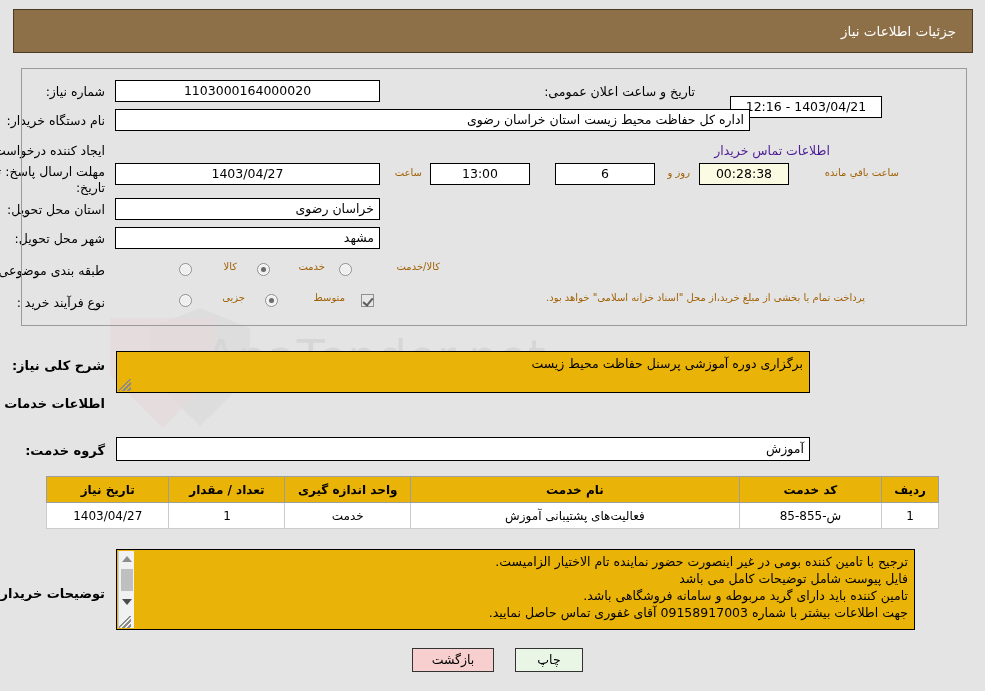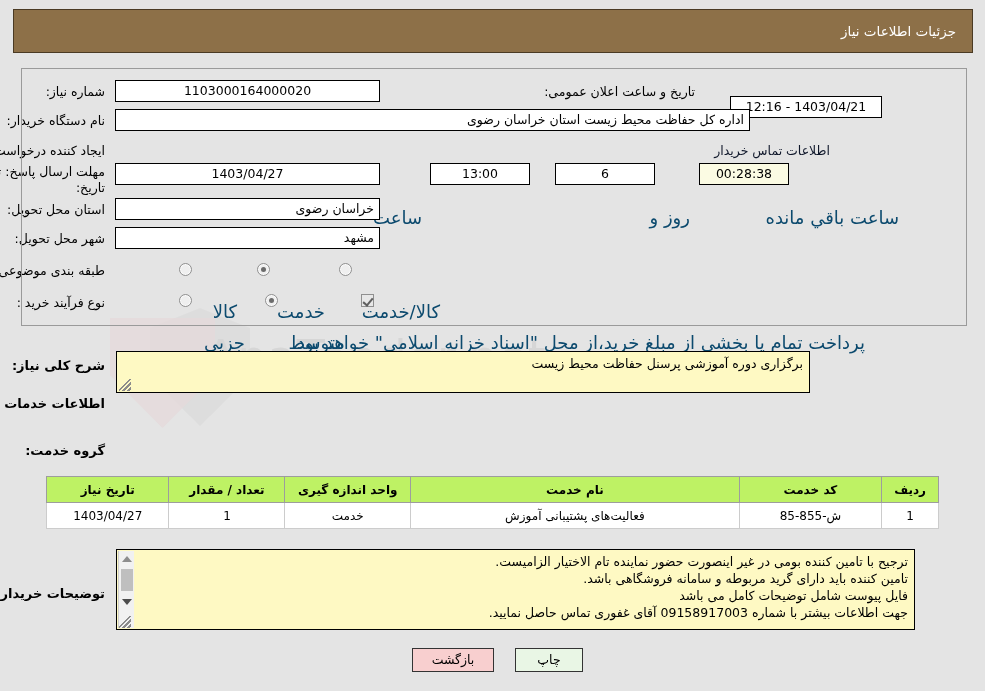--- a/index.html
+++ b/index.html
@@ -115,30 +115,29 @@
     text-align: right;
     white-space: nowrap;
     overflow: hidden;
   }
   .fld.center { text-align: center; }
   .fld.cream { background: #fbfbe3; }
 
   .linktext {
     position: absolute;
     font-size: 12.5px;
-    color: #0f172a;
+    color: #4c1d95;
     white-space: nowrap;
     cursor: pointer;
   }
   .plaintext {
     position: absolute;
-    font-size: 18px;
-    color: #0c4a6e;
-    white-space: nowrap;
-    margin-top: 40px;
+    font-size: 10px;
+    color: #a16207;
+    white-space: nowrap;
   }
 
   
   .radio {
     position: absolute;
     width: 13px; height: 13px;
     border-radius: 50%;
     border: 1px solid #8f8f8f;
     background: #efefef;
     box-shadow: inset 0 0 0 1px #fafafa;
@@ -181,21 +180,21 @@
     font-size: 13px;
     font-weight: bold;
     color: #000;
     white-space: nowrap;
     z-index: 3;
   }
 
   .textarea {
     position: absolute;
     border: 1px solid #000;
-    background: #fef9c3;
+    background: #eab308;
     font-size: 12.5px;
     color: #000;
     padding: 3px 6px 0 6px;
     text-align: right;
     line-height: 17px;
     overflow: hidden;
     z-index: 3;
   }
   .resize-grip {
     position: absolute;
@@ -236,21 +235,21 @@
   .tbl {
     position: absolute;
     left: 46px; top: 476px;
     width: 893px;
     border-collapse: collapse;
     font-size: 12px;
     z-index: 3;
     background: #fff;
   }
   .tbl th {
-    background: #bef264;
+    background: #eab308;
     border: 1px solid #9d9d9d;
     font-weight: bold;
     height: 26px;
     color: #000;
     padding: 0 12px;
   }
   .tbl td {
     background: #fff;
     border: 1px solid #cccccc;
     height: 26px;
@@ -346,20 +345,21 @@
 
   <div class="sec-label" style="right:880px; top:358px;">شرح کلی نیاز:</div>
   <div class="textarea" style="right:175px; top:351px; width:694px; height:42px;">
     <div>برگزاری دوره آموزشی پرسنل حفاظت محیط زیست</div>
     <div class="resize-grip"></div>
   </div>
 
   <div class="sec-heading" style="right:880px; top:396px;">اطلاعات خدمات مورد نیاز</div>
 
   <div class="sec-label" style="right:880px; top:443px;">گروه خدمت:</div>
+  <div class="fld" style="right:175px; top:437px; width:694px; height:24px; line-height:22px;">آموزش</div>
 
   <table class="tbl">
     <thead>
       <tr>
         <th style="width:40px;">ردیف</th>
         <th style="width:145px;">کد خدمت</th>
         <th style="width:338px;">نام خدمت</th>
         <th style="width:128px;">واحد اندازه گیری</th>
         <th style="width:118px;">تعداد / مقدار</th>
         <th style="width:124px;">تاریخ نیاز</th>
@@ -373,22 +373,22 @@
         <td>خدمت</td>
         <td>1</td>
         <td>1403/04/27</td>
       </tr>
     </tbody>
   </table>
 
   <div class="sec-label" style="right:880px; top:586px;">توضیحات خریدار:</div>
   <div class="textarea" style="right:70px; top:549px; width:799px; height:81px; padding-left:4px;">
     <div>ترجیح با تامین کننده بومی در غیر اینصورت حضور نماینده تام الاختیار الزامیست.</div>
+    <div>فایل پیوست شامل توضیحات کامل می باشد</div>
     <div>تامین کننده باید دارای گرید مربوطه و سامانه فروشگاهی باشد.</div>
-    <div>فایل پیوست شامل توضیحات کامل می باشد</div>
     <div>جهت اطلاعات بیشتر با شماره 09158917003 آقای غفوری تماس حاصل نمایید.</div>
     <div class="vscroll">
       <div class="arrow up"></div>
       <div class="thumb"></div>
       <div class="arrow down"></div>
     </div>
     <div class="resize-grip"></div>
   </div>
 
   <div class="btn print" style="right:402px; top:648px; width:68px;">چاپ</div>

